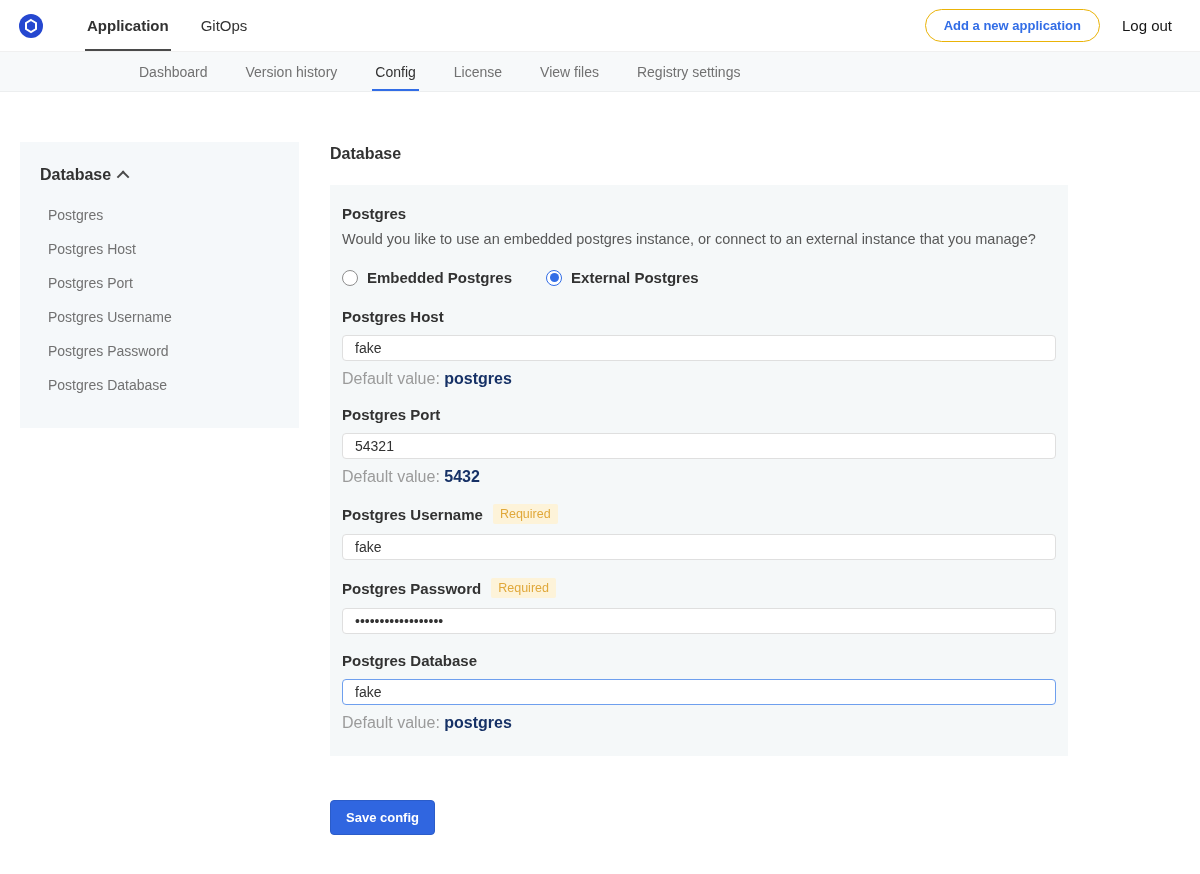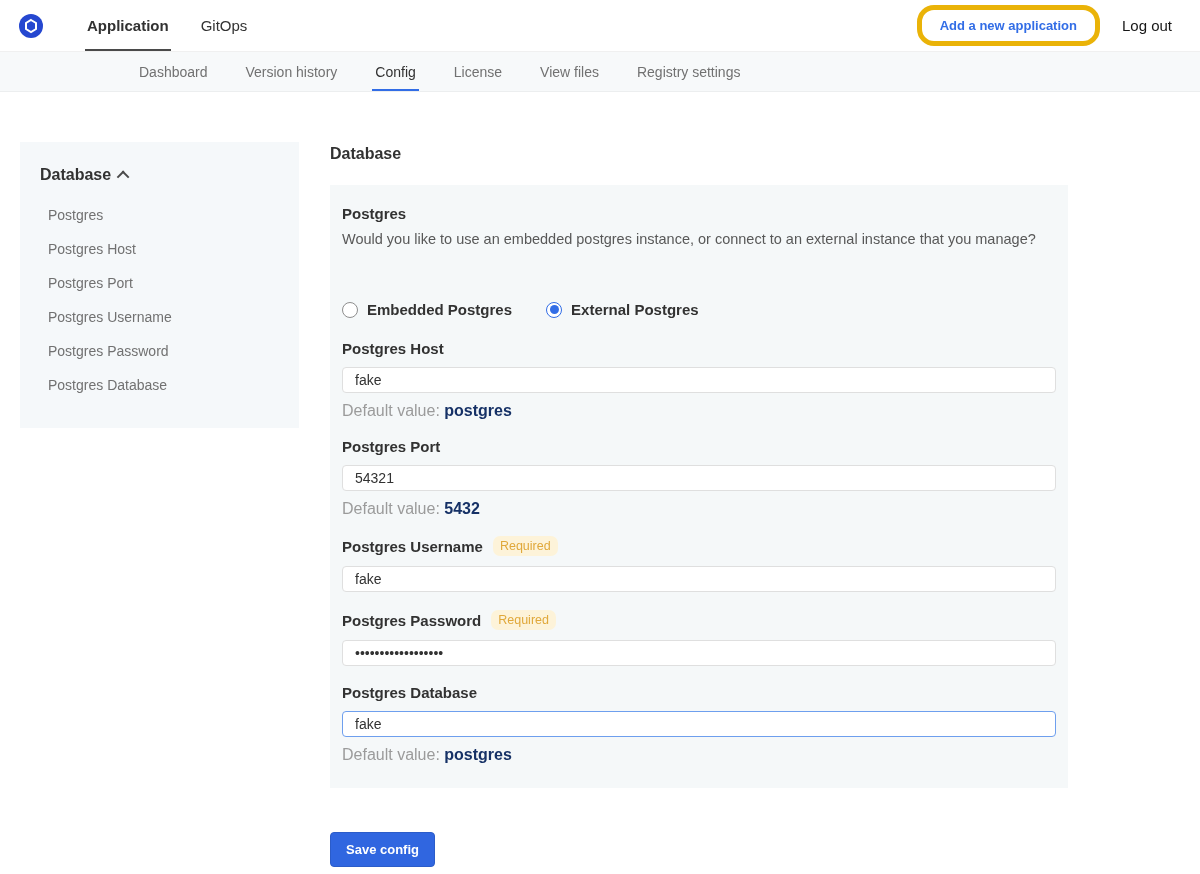--- a/index.html
+++ b/index.html
@@ -19,21 +19,21 @@
   .nav-tab {
     display:flex; align-items:center; padding:0 16px; font-size:15px; color:#323232;
     cursor:pointer; position:relative; height:100%;
   }
   .nav-tab.active { font-weight:bold; }
   .nav-tab.active::after {
     content:""; position:absolute; left:14px; right:14px; bottom:0; height:2px; background:#4a4a4a;
   }
   .navbar-right { margin-left:auto; display:flex; align-items:center; gap:22px; }
   .add-app-btn {
-    background:#fff; border:5px solid #eab308; color:#326de6; font-weight:bold;
+    background:#fff; border:1px solid #eab308; color:#326de6; font-weight:bold;
     font-size:13px; padding:8px 18px; border-radius:17px; cursor:pointer;
     font-family:inherit;
   }
   .logout { font-size:15px; color:#161616; cursor:pointer; }
 
   
   .subnav {
     height:40px; background:#f7f9fa; display:flex; align-items:stretch;
     padding-left:120px; border-bottom:1px solid #eceeef;
   }
@@ -66,36 +66,36 @@
 
   .content { margin-left:31px; width:738px; }
   .content-title { font-size:16px; font-weight:bold; color:#323232; margin:3px 0 22px 0; }
 
   .config-box { background:#f5f8f9; padding:20px 12px 22px 12px; }
 
   .group-label { font-size:15px; font-weight:bold; color:#323232; margin-bottom:9px; }
   .group-help  { font-size:14.5px; color:#585858; margin-bottom:22px; white-space:nowrap; }
 
   .radio-row { display:flex; align-items:center; gap:34px; margin-bottom:22px; }
-  .radio-option { display:flex; align-items:center; gap:9px; cursor:pointer;margin-top:32px; }
+  .radio-option { display:flex; align-items:center; gap:9px; cursor:pointer; }
   .radio-circle {
     width:16px; height:16px; border-radius:50%; border:1px solid #8e8e8e; background:#fff;
     display:flex; align-items:center; justify-content:center; flex:none;
   }
   .radio-option.checked .radio-circle { border:1px solid #326de6; }
   .radio-option.checked .radio-circle::after {
     content:""; width:9px; height:9px; border-radius:50%; background:#326de6;
   }
   .radio-label { font-size:15px; font-weight:bold; color:#323232; }
 
   .field { margin-bottom:18px; }
   .field-label-row { display:flex; align-items:center; gap:10px; margin-bottom:10px; }
   .field-label { font-size:15px; font-weight:bold; color:#323232; }
   .required-badge {
-    background:#fdf3d9; color:#e0a83a; font-size:12.5px; padding:3px 7px; border-radius:7px;
+    background:#fdf3d9; color:#e0a83a; font-size:12.5px; padding:3px 7px; border-radius:2px;
   }
   .text-input {
     width:100%; height:26px; border:1px solid #dfdfdf; border-radius:4px; background:#fff;
     font-size:14px; color:#323232; padding:0 12px; font-family:inherit; outline:none;
   }
   .text-input.focused { border:1px solid #6e9fee; }
   .default-hint { font-size:16px; color:#9b9b9b; margin-top:9px; }
   .default-hint b { color:#163166; font-weight:bold; }
 
   .save-row { margin:44px 0 0 0; }

